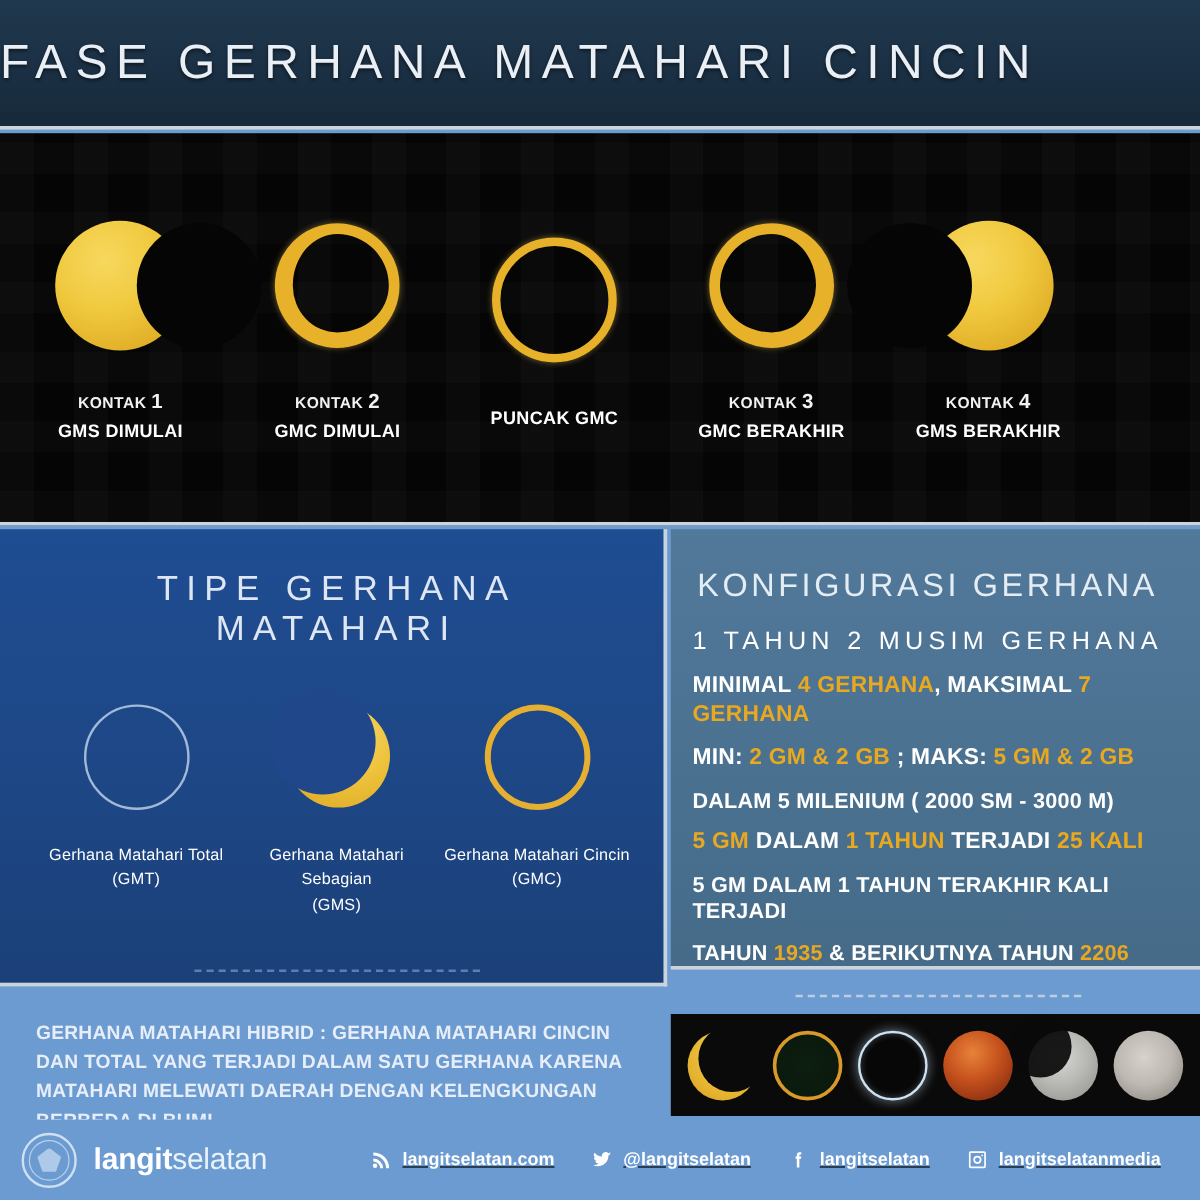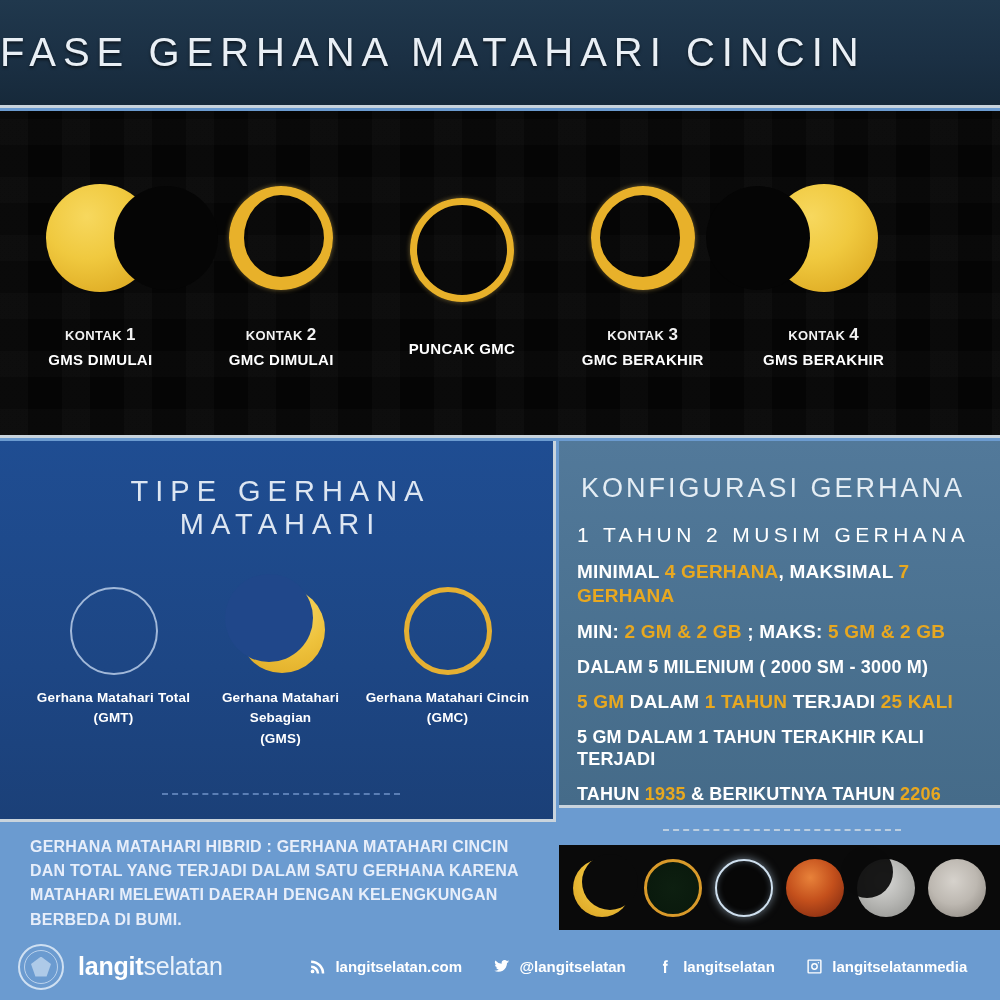--- a/index.html
+++ b/index.html
@@ -100,21 +100,21 @@
   .crescent .c1 {
     position: absolute; left: 6px; top: 4px; width: 86px; height: 86px;
     border-radius: 50%;
     background: radial-gradient(circle at 62% 28%, #f6d96a 0%, #eec23c 45%, #dda722 100%);
   }
   .crescent .c2 {
     position: absolute; left: -8px; top: -9px; width: 88px; height: 88px;
     border-radius: 50%; background: #20478a;
   }
   .type-cap {
-    margin-top: 9px; text-align: center; font-size: 13.5px; font-weight: 700;
+    margin-top: 24px; text-align: center; font-size: 13.5px; font-weight: 400;
     color: #ffffff; line-height: 1.5; letter-spacing: .2px;
   }
   .dash-left {
     margin: 44px auto 0; width: 238px; height: 0;
     border-top: 2px dashed #6f93c9; opacity: .75;
   }
   .hibrid {
     margin-top: 40px; font-size: 16px; font-weight: 600; color: #e7eefa;
     line-height: 1.52; letter-spacing: .2px;
   }
@@ -203,21 +203,21 @@
     border:1px solid rgba(227,238,250,.65);
   }
   .seal-inner {
     width: 20px; height: 20px; border-radius: 3px;
     background: rgba(230,240,252,.55);
     clip-path: polygon(50% 0,100% 38%,78% 100%,22% 100%,0 38%);
   }
   .brand { margin-left: 14px; font-size: 25px; letter-spacing: -.2px; }
   .brand .b1 { font-weight: 700; color: #ffffff; }
   .brand .b2 { font-weight: 300; color: #eaf2fb; }
-  .socials { display: flex; align-items: center; margin-left: 70px; flex: 1; justify-content: space-around; }
+  .socials { display: flex; align-items: center; margin-left: 70px; flex: 1; justify-content: space-around; text-decoration: underline; }
   .social { display: flex; align-items: center; color: #ffffff; font-size: 15px; font-weight: 700; }
   .social .ic {
     width: 20px; height: 20px; margin-right: 8px;
     display: flex; align-items: center; justify-content: center;
   }
   .social .ic svg { width: 17px; height: 17px; fill: #ffffff; }
 </style>
 </head>
 <body>
 

